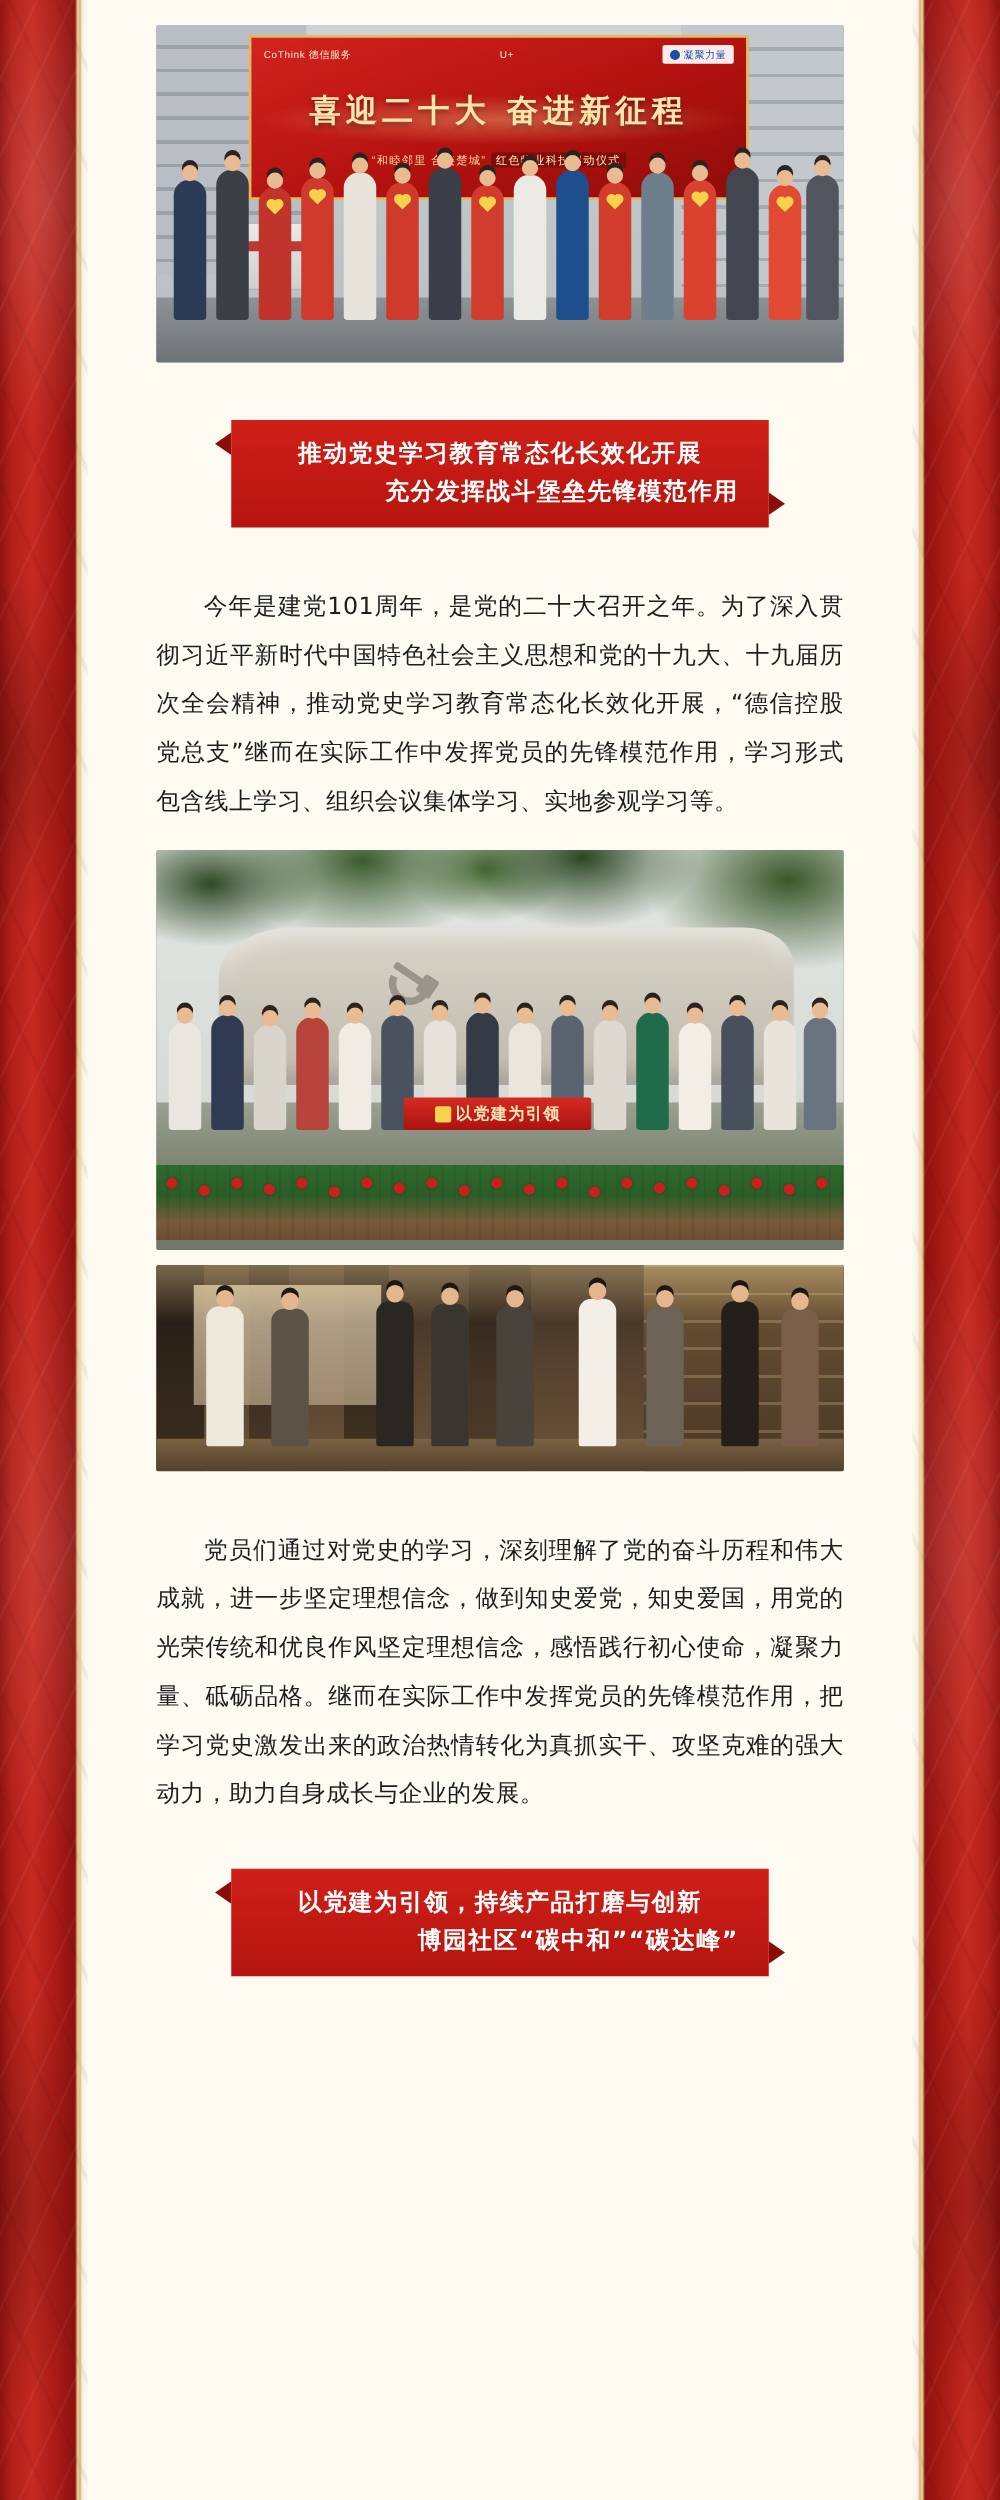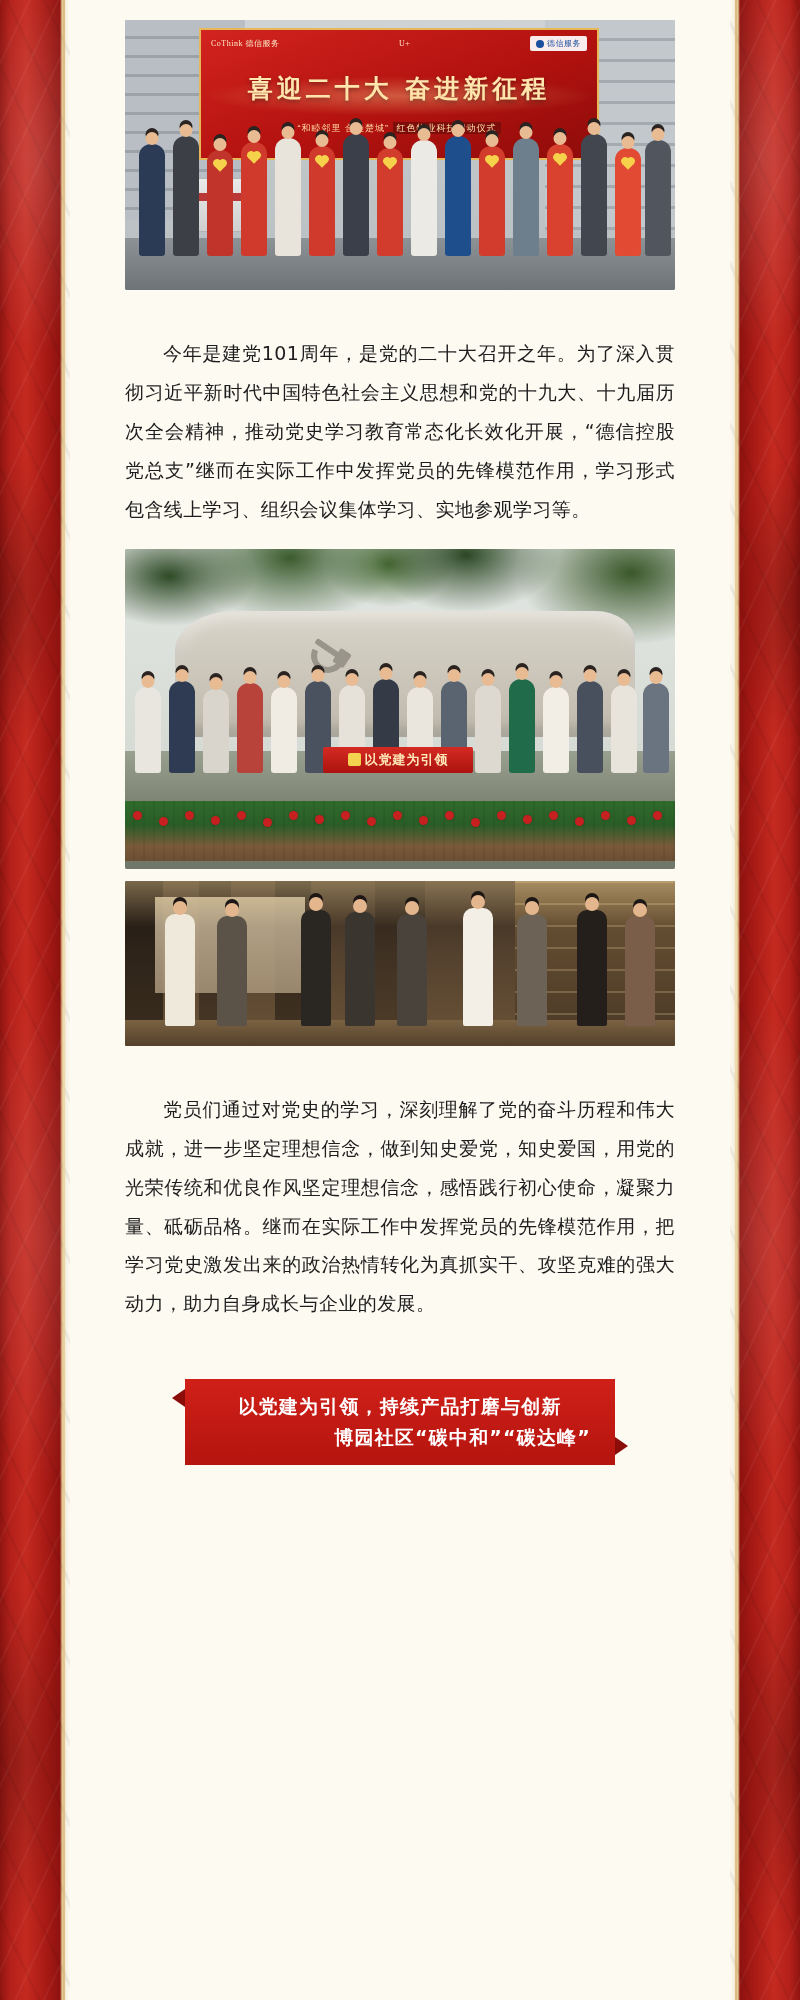--- a/index.html
+++ b/index.html
@@ -98,21 +98,21 @@
     border: 2px solid #e6b857;
   }
   .p1-banner::after {
     content: "";
     position: absolute; left: 0; right: 0; top: 46px; height: 40px;
     background: radial-gradient(ellipse at 50% 50%, rgba(255,220,150,.35), rgba(255,220,150,0) 70%);
   }
   .p1-logo-row {
     position: absolute; left: 10px; right: 10px; top: 6px;
     display: flex; justify-content: space-between; align-items: center;
-    font-size: 8px; color: #ffe9c8; letter-spacing: .5px; font-family: Liberation Serif, serif;
+    font-size: 8px; color: #ffe9c8; letter-spacing: .5px;
   }
   .p1-logo-right {
     display: flex; align-items: center; gap: 3px;
     background: rgba(255,255,255,.92); color: #1a4fa0;
     padding: 2px 6px; border-radius: 2px; font-size: 8px;
   }
   .p1-dot { width: 8px; height: 8px; border-radius: 50%; background: #1a4fa0; }
   .p1-title {
     position: absolute; left: 0; right: 0; top: 42px;
     text-align: center; color: #ffe7b0; font-size: 25px; font-weight: 700;
@@ -280,21 +280,21 @@
   .headline .line {
     color: #ffffff;
     font-size: 19px;
     font-weight: 700;
     letter-spacing: 1.2px;
     line-height: 1.6;
     text-align: center;
     font-family: "DejaVu Sans", sans-serif;
   }
   .headline .line.l2 { text-align: right; padding-right: 6px; }
-  .headline-bottom { margin: 56px auto 0 auto; }
+  .headline-bottom { margin: 40px auto 0 auto; }
 
   
   .para {
     width: 550px;
     margin: 44px auto 0 auto;
     font-size: 19px;
     line-height: 2.05;
     color: #1d1d1d;
     text-align: justify;
     text-indent: 2em;
@@ -319,21 +319,21 @@
     <div class="p1-sky"></div>
     <div class="p1-building-l"></div>
     <div class="p1-building-r"></div>
 
     <div class="p1-banner">
       <div class="p1-logo-row">
         <span>CoThink 德信服务</span>
         <span>U+</span>
         <span class="p1-logo-right">
           <span class="p1-dot"></span>
-          <span>德信服务</span>
+          <span>凝聚力量</span>
         </span>
       </div>
       <div class="p1-title">喜迎二十大 奋进新征程</div>
       <div class="p1-sub">
         <span>“和睦邻里 合美楚城”</span>
         <span class="hl">红色物业科技启动仪式</span>
       </div>
     </div>
 
     <div class="p1-ground"></div>
@@ -391,20 +391,24 @@
       <div class="person" style="left:490px;height:108px;background:#e24a33;">
           <span class="head"></span>
           <span class="heart"></span>
         </div>
       <div class="person" style="left:520px;height:116px;background:#51565e;">
           <span class="head"></span>
         </div>
     </div>
   </div>
 
+  <div class="headline">
+    <div class="line l1">推动党史学习教育常态化长效化开展</div>
+    <div class="line l2">充分发挥战斗堡垒先锋模范作用</div>
+  </div>
 
   <p class="para para-1">今年是建党101周年，是党的二十大召开之年。为了深入贯彻习近平新时代中国特色社会主义思想和党的十九大、十九届历次全会精神，推动党史学习教育常态化长效化开展，“德信控股党总支”继而在实际工作中发挥党员的先锋模范作用，学习形式包含线上学习、组织会议集体学习、实地参观学习等。</p>
 
   <div class="photo photo-2">
     <div class="p2-sky"></div>
     <div class="p2-trees"></div>
     <div class="p2-monument"></div>
     <div class="p2-emblem">
       <span class="p2-sickle"></span>
       <span class="p2-hammer"></span>

